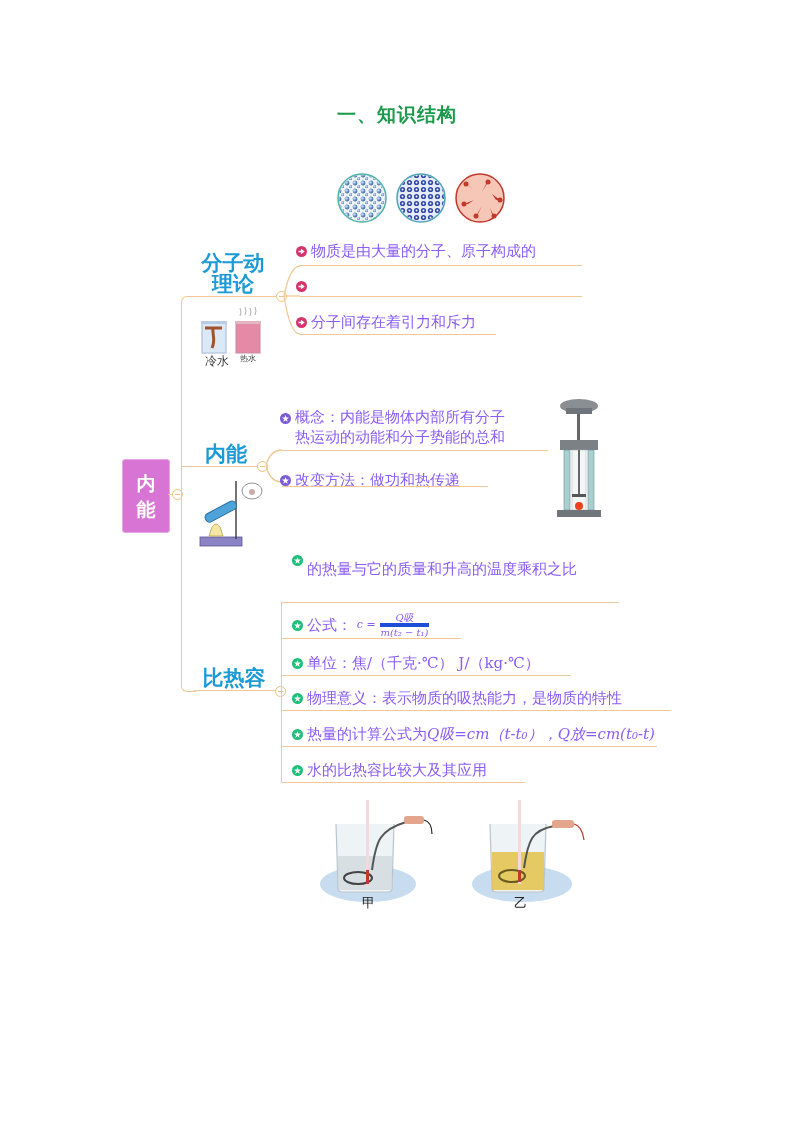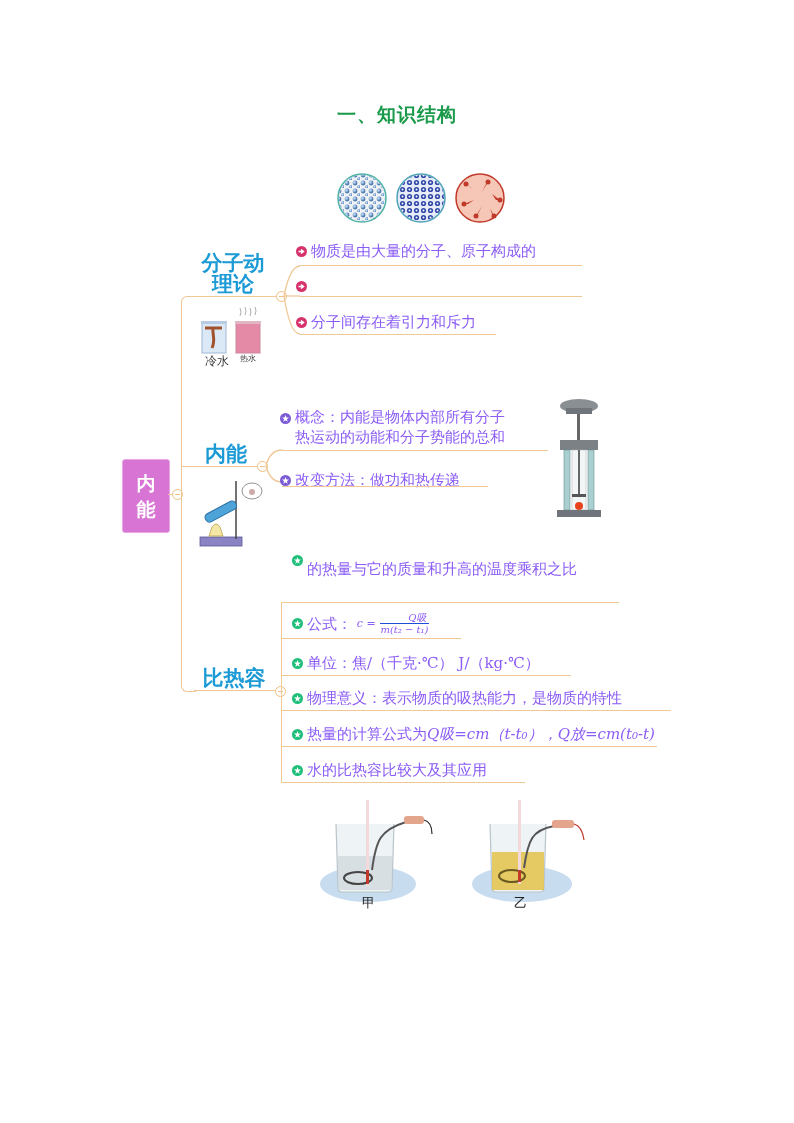--- a/index.html
+++ b/index.html
@@ -17,21 +17,21 @@
   .bullet { display: inline-block; width: 11px; height: 11px; border-radius: 50%; vertical-align: middle; margin-right: 4px; position: relative; }
   .bullet.red { background: #d6336c; }
   .bullet.purple { background: #7b5bd6; }
   .bullet.green { background: #1fbf7a; }
   .bullet svg { position: absolute; left: 1px; top: 1px; }
   .uline { height: 0; border-top: 1.3px solid #f0c896; }
   .vline { width: 0; border-left: 1.3px solid #f0c896; }
   .collapse { width: 9px; height: 9px; border-radius: 50%; border: 1.2px solid #f0c080; background: #fff; }
   .collapse::after { content: ""; position: absolute; left: 2px; right: 2px; top: 4px; height: 1px; background: #f0c080; }
   .frac { display: inline-block; vertical-align: middle; text-align: center; font-style: italic; font-size: 10px; line-height: 11px; }
-  .frac .num { border-bottom: 1px solid #1d4ed8; padding: 0 2px; text-align: right; }
+  .frac .num { border-bottom: 4px solid #1d4ed8; padding: 0 2px; }
   .cap { font-size: 10px; color: #333; }
 </style>
 </head>
 <body>
 
 <div class="abs title">一、知识结构</div>
 
 <div class="abs" style="left:336px; top:172px; width:170px; height:52px;">
   <svg width="170" height="52" viewBox="0 0 170 52">
     <defs>

